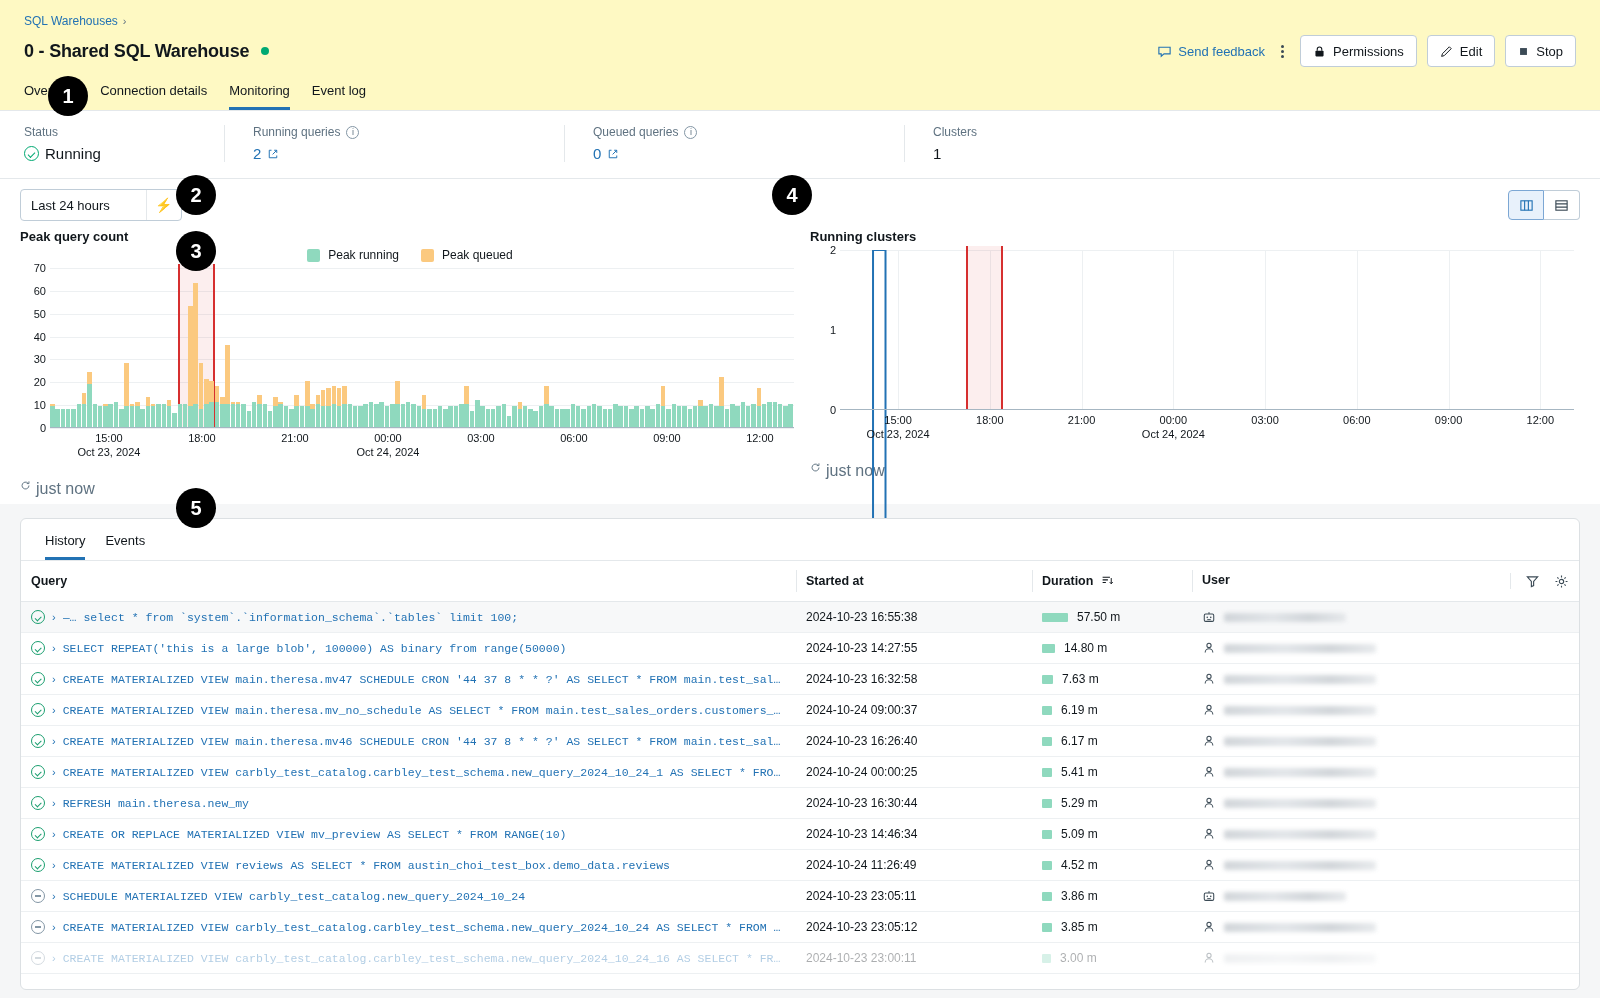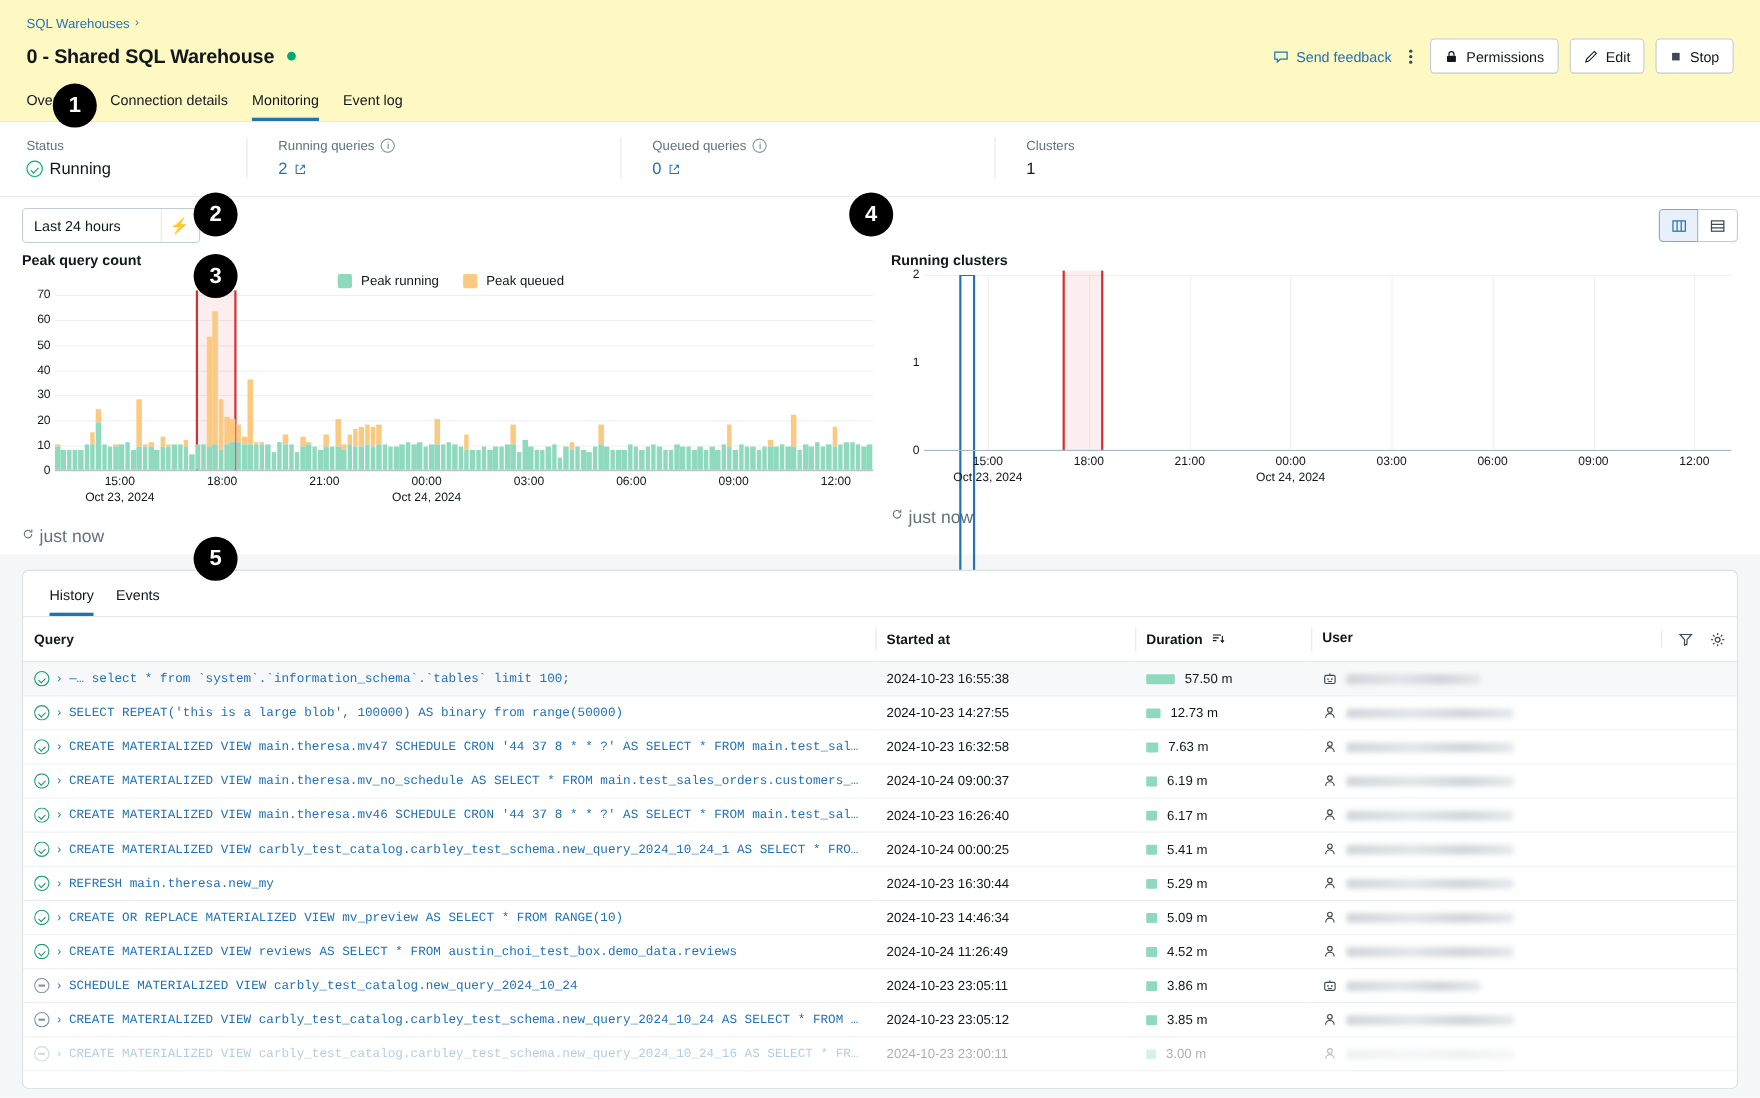--- a/index.html
+++ b/index.html
@@ -997,21 +997,21 @@
               <div class="q-cell">
                 <span class="st-ok"></span>
                 <span class="chev">›</span>
                 <span class="q-text">SELECT REPEAT('this is a large blob', 100000) AS binary from range(50000)</span>
               </div>
             </td>
             <td>2024-10-23 14:27:55</td>
             <td>
               <div class="dur-cell">
                 <span class="dur-bar" style="width:13px"></span>
-                <span>12.73 m</span>
+                <span>14.80 m</span>
               </div>
             </td>
             <td>
               <div class="user-cell">
                 <svg class="icon-person" viewBox="0 0 16 16">
                   <circle cx="8" cy="5" r="2.4" stroke="#3B4A55" stroke-width="1.2" fill="none"></circle>
                   <path d="M3.6 13.2a4.4 4.4 0 018.8 0" stroke="#3B4A55" stroke-width="1.2" fill="none"></path>
                 </svg>
                 <span class="blur" style="width:152px"></span>
               </div>

